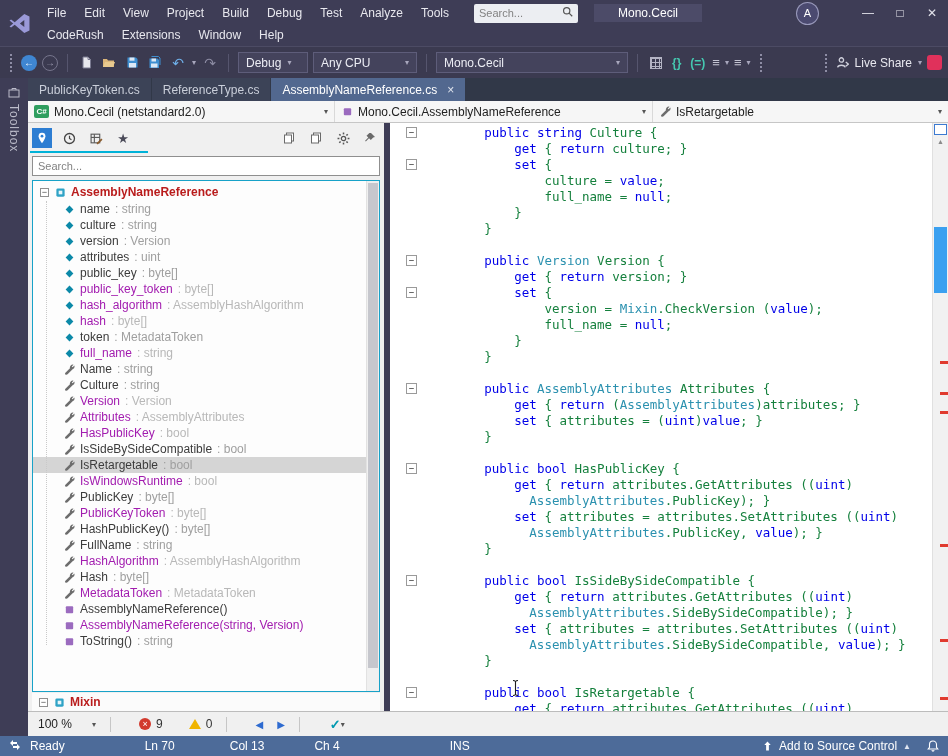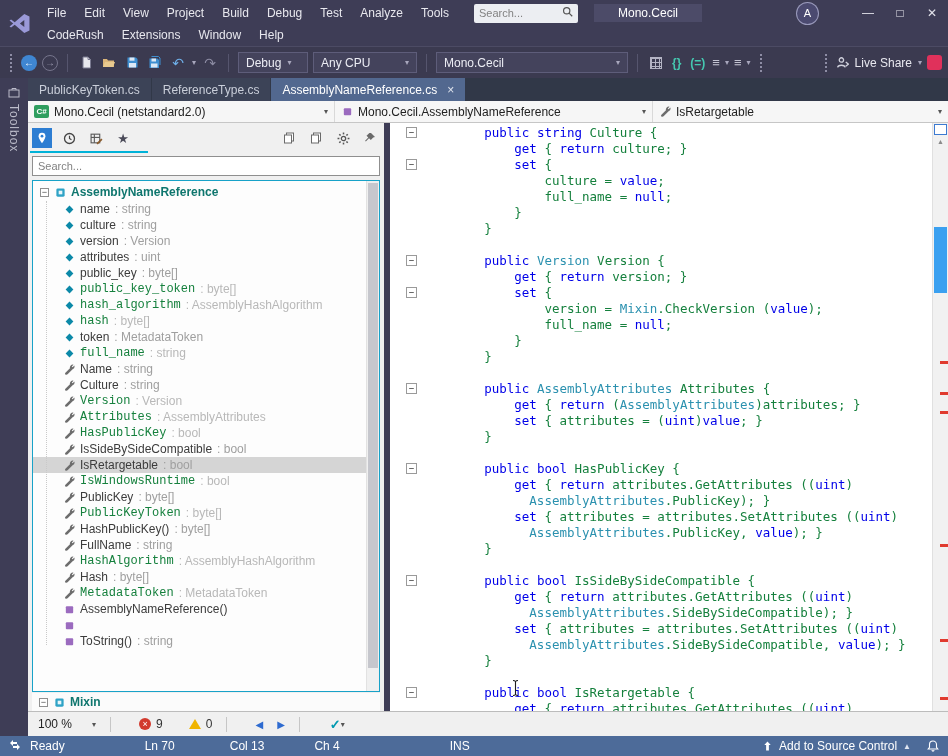--- a/index.html
+++ b/index.html
@@ -66,30 +66,30 @@
   .pt-btn{width:20px;height:20px;display:inline-flex;align-items:center;justify-content:center;flex:none;}
   .pt-btn.active{background:#2d7dd2;}
   .pt-star{color:#4a4a58;font-size:13px;}
   .pt-underline{position:absolute;left:2px;bottom:0;width:118px;height:2px;background:#00b2d8;}
   .panel-search{margin:3px 4px 4px 4px;height:20px;background:#fff;border:1px solid #8f8f8f;display:flex;align-items:center;padding:0 5px;}
   .panel-search input{width:100%;border:none;outline:none;font-size:11px;color:#444;background:transparent;font-family:"Liberation Sans",sans-serif;}
   input::placeholder{color:#828282;}
   .tree-box{flex:1;margin:0 4px;background:#fdfdfd;border:1px solid #18a2c8;display:flex;min-height:0;}
   .tree-scroll{flex:1;overflow:hidden;padding-top:2px;}
   .class-row{height:18px;display:flex;align-items:center;gap:5px;padding-left:7px;}
-  .class-name{color:#0f766e;font-weight:bold;font-size:12px;}
+  .class-name{color:#b91c1c;font-weight:bold;font-size:12px;}
   .expander{width:9px;height:9px;border:1px solid #8f8f8f;background:#fff;color:#444;font-size:9px;line-height:7px;text-align:center;flex:none;}
   .member-list{position:relative;}
   .member-list::before{content:"";position:absolute;left:13px;top:0;bottom:4px;border-left:1px dotted #c9c9c9;}
   .member-row{height:16px;display:flex;align-items:center;gap:5px;padding-left:30px;white-space:nowrap;}
   .member-row.selected{background:#d5d5d5;}
   .m-icon{width:12px;height:12px;display:inline-flex;align-items:center;justify-content:center;flex:none;}
   .m-name{color:#3c3c3c;font-size:12px;}
   .m-type{color:#9f9f9f;font-size:12px;}
-  .member-row.dim .m-name{color:#15803d;font-family:Liberation Mono, monospace;}
+  .member-row.dim .m-name{color:#a21caf;}
   .member-row.dim .m-type{color:#b8b8b8;}
   .tree-scrollbar{width:13px;background:#f0f0f0;border-left:1px solid #e2e2e2;position:relative;flex:none;}
   .tree-thumb{position:absolute;left:1px;right:1px;top:2px;height:95%;background:#c6c7cd;}
   .mixin-row{height:18px;display:flex;align-items:center;gap:5px;margin:1px 4px 0 4px;padding-left:7px;background:#fbfbfb;}
 
   
   .gapcol{width:6px;background:#3e3d56;flex:none;}
 
   
   .editor{flex:1;background:#fff;display:flex;position:relative;min-width:0;}
@@ -623,20 +623,21 @@
                       </svg>
                     </span>
                     <span class="m-name">AssemblyNameReference()</span>
                   </div>
                   <div class="member-row dim">
                     <span class="m-icon">
                       <svg width="11" height="11" viewBox="0 0 12 12">
                         <rect x="2" y="2.5" width="8" height="7.5" rx="1" fill="#9b6bbf"></rect>
                       </svg>
                     </span>
+                    <span class="m-name">AssemblyNameReference(string, Version)</span>
                   </div>
                   <div class="member-row">
                     <span class="m-icon">
                       <svg width="11" height="11" viewBox="0 0 12 12">
                         <rect x="2" y="2.5" width="8" height="7.5" rx="1" fill="#9b6bbf"></rect>
                       </svg>
                     </span>
                     <span class="m-name">ToString()</span>
                     <span class="m-type"> : string</span>
                   </div>

